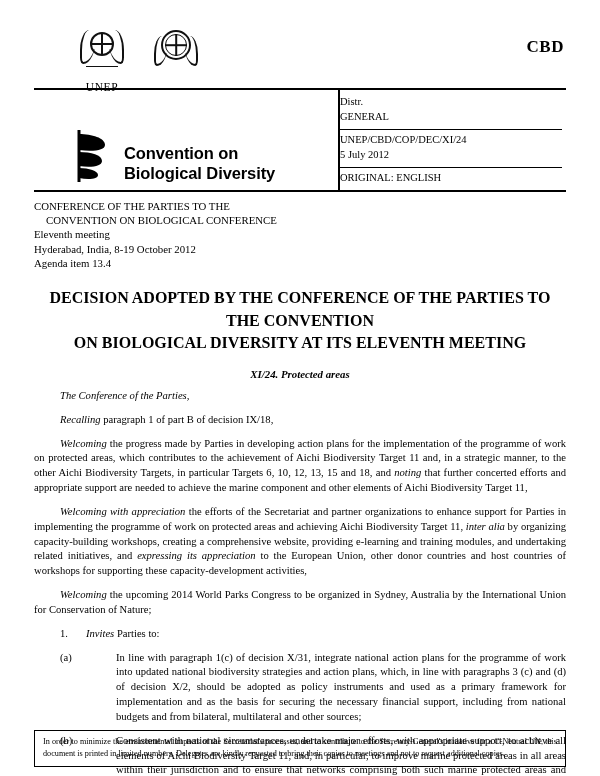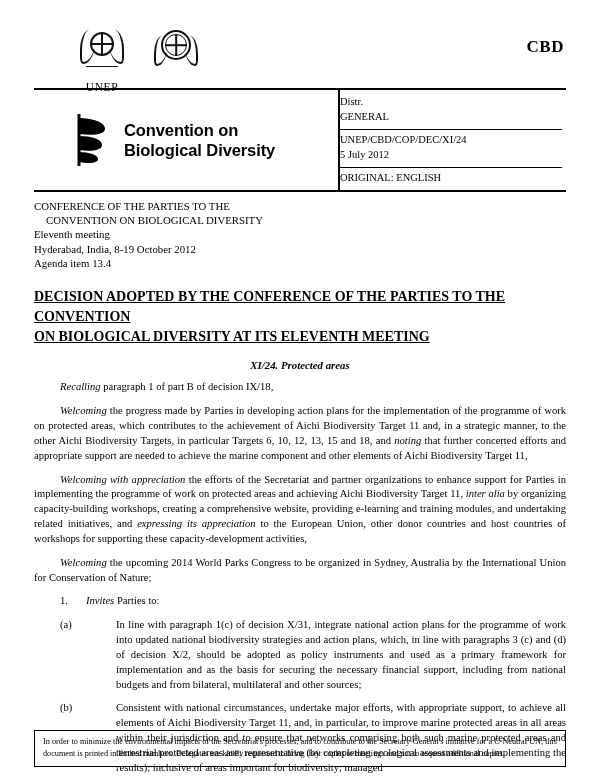--- a/index.html
+++ b/index.html
@@ -188,21 +188,21 @@
     margin-top: 6px;
     border-top: 2.5px solid #000;
     border-bottom: 2.5px solid #000;
     display: flex;
     min-height: 74px;
   }
   .masthead-left {
     width: 306px;
     border-right: 2.5px solid #000;
     display: flex;
-    align-items: center;
+    align-items: flex-end;
     padding: 6px 0 6px 38px;
     box-sizing: border-box;
   }
   .cbd-leaf {
     width: 40px;
     height: 56px;
     position: relative;
     margin-right: 12px;
     flex: none;
   }
@@ -229,25 +229,25 @@
 
   
   .cop-block {
     margin-top: 7px;
     font-size: 10.8px;
     line-height: 1.34;
   }
   .cop-block .indent1 { padding-left: 12px; }
 
   .decision-title {
+    text-align: center;
     font-weight: bold;
-    font-size: 14px;
+    font-size: 16px;
     line-height: 1.42;
     margin-top: 16px;
-    text-decoration: underline;
   }
   .item-title {
     text-align: center;
     font-weight: bold;
     font-style: italic;
     font-size: 10.8px;
     margin-top: 13px;
   }
 
   .para {
@@ -349,33 +349,34 @@
         <div>UNEP/CBD/COP/DEC/XI/24</div>
         <div>5 July 2012</div>
       </div>
       <div class="mh-rule"></div>
       <div>ORIGINAL:  ENGLISH</div>
     </div>
   </div>
 
   <div class="cop-block">
     <div>CONFERENCE OF THE PARTIES TO THE</div>
-    <div class="indent1">CONVENTION ON BIOLOGICAL DIVERSITY</div>
+    <div class="indent1">CONVENTION ON BIOLOGICAL CONFERENCE</div>
     <div>Eleventh meeting</div>
     <div>Hyderabad, India, 8-19 October 2012</div>
     <div>Agenda item 13.4</div>
   </div>
 
   <div class="decision-title">
     <div>DECISION ADOPTED BY THE CONFERENCE OF THE PARTIES TO THE CONVENTION</div>
     <div>ON BIOLOGICAL DIVERSITY AT ITS ELEVENTH MEETING</div>
   </div>
 
   <div class="item-title">XI/24.   Protected areas</div>
 
+  <div class="para lead italic">The Conference of the Parties,</div>
 
   <div class="para first-ind">
     <span class="italic">Recalling</span><span> paragraph 1 of part B of decision IX/18,</span>
   </div>
 
   <div class="para first-ind">
     <span class="italic">Welcoming</span><span> the progress made by Parties in developing action plans for the implementation of the programme of work on protected areas, which contributes to the achievement of Aichi Biodiversity Target 11 and, in a strategic manner, to the other Aichi Biodiversity Targets, in particular Targets 6, 10, 12, 13, 15 and 18, and </span><span class="italic">noting</span><span> that further concerted efforts and appropriate support are needed to achieve the marine component and other elements of Aichi Biodiversity Target 11,</span>
   </div>
 
   <div class="para first-ind">

